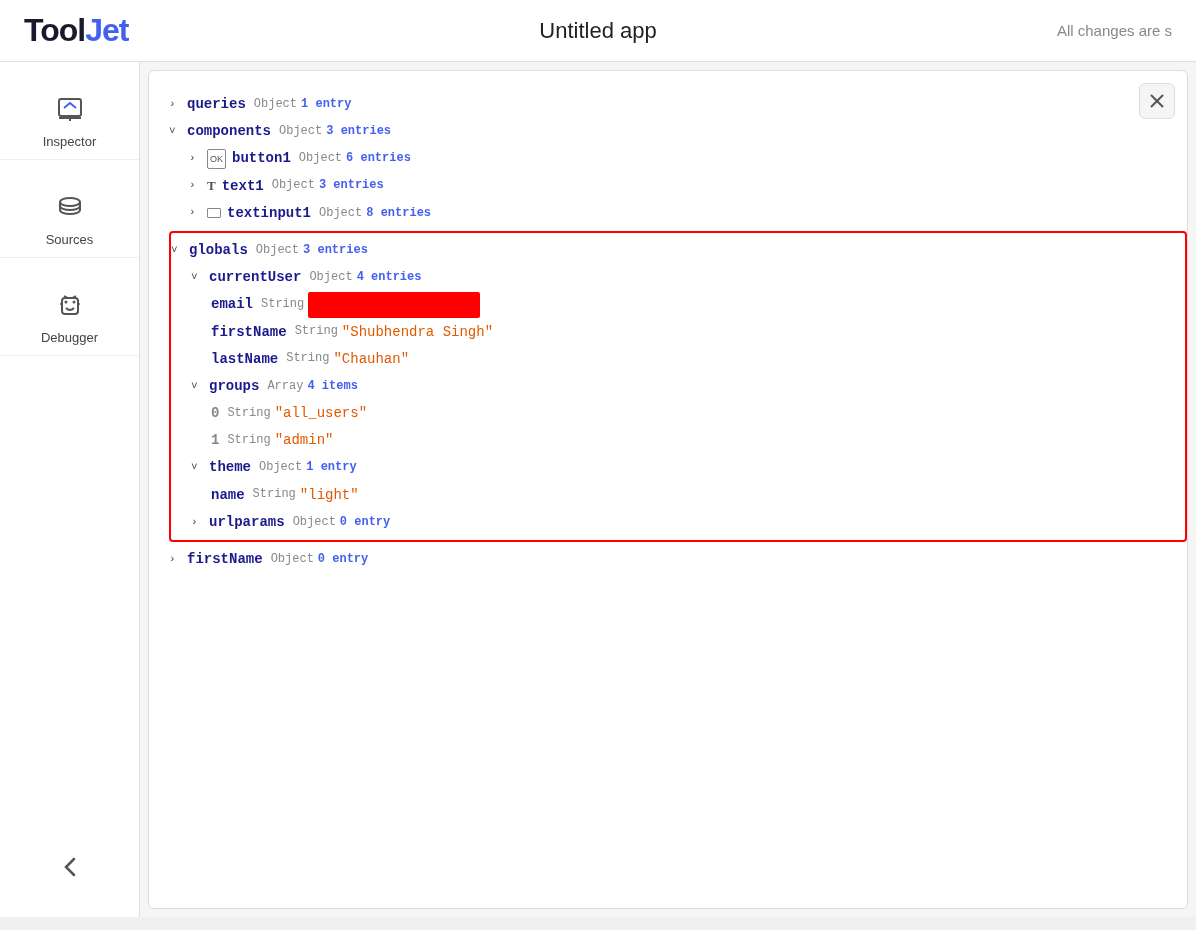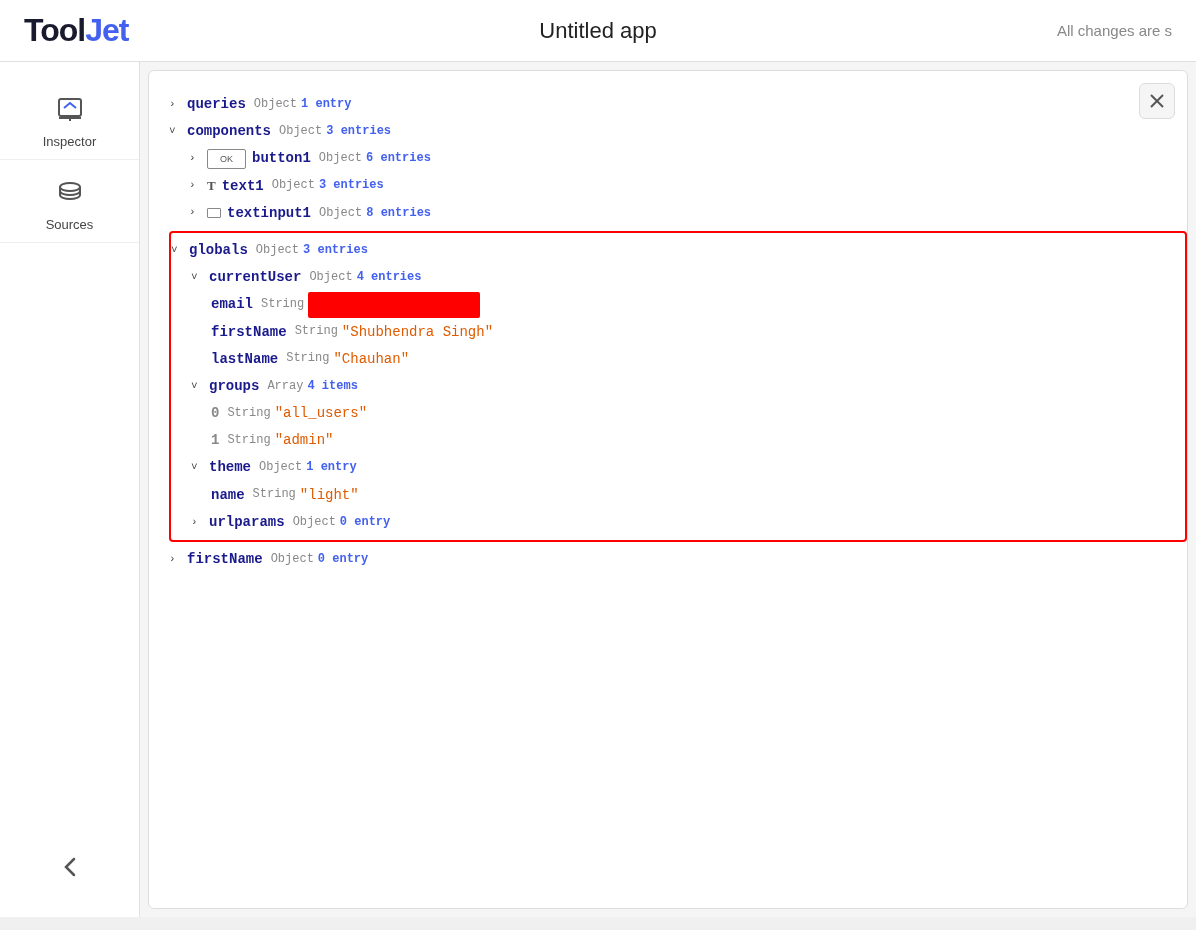--- a/index.html
+++ b/index.html
@@ -44,21 +44,21 @@
 
     
     .sidebar {
       width: 140px;
       background: #fff;
       border-right: 1px solid #e0e0e0;
       display: flex;
       flex-direction: column;
       align-items: center;
       padding: 16px 0;
-      gap: 1px;
+      gap: 16px;
     }
     .sidebar-item {
       display: flex;
       flex-direction: column;
       align-items: center;
       padding: 18px 0 10px;
       width: 100%;
       cursor: pointer;
       border-bottom: 1px solid #eee;
     }
@@ -135,21 +135,21 @@
       padding: 4px 0;
     }
 
     .indent1 { padding-left: 20px; }
     .indent2 { padding-left: 40px; }
 
     .icon-small {
       display: inline-block;
       border: 1px solid #888;
       font-size: 9px;
-      padding: 1px 12px;
+      padding: 1px 2px;
       border-radius: 2px;
       color: #555;
       font-family: sans-serif;
       margin-right: 2px;
       vertical-align: middle;
     }
     .icon-t {
       display: inline-block;
       font-size: 13px;
       font-weight: bold;
@@ -198,20 +198,35 @@
       <span class="icon">
         <svg width="28" height="28" viewBox="0 0 28 28" fill="none" xmlns="http://www.w3.org/2000/svg">
           <ellipse cx="14" cy="8" rx="10" ry="4" stroke="#555" stroke-width="2" fill="none"></ellipse>
           <path d="M4 8 C4 8 4 15 4 16 C4 18.2 8.5 20 14 20 C19.5 20 24 18.2 24 16 L24 8" stroke="#555" stroke-width="2" fill="none"></path>
           <path d="M4 12 C4 14.2 8.5 16 14 16 C19.5 16 24 14.2 24 12" stroke="#555" stroke-width="2" fill="none"></path>
         </svg>
       </span>
       <span class="label">Sources</span>
     </div>
 
+    <div class="sidebar-item">
+      <span class="icon">
+        <svg width="28" height="28" viewBox="0 0 28 28" fill="none" xmlns="http://www.w3.org/2000/svg">
+          <rect x="6" y="6" width="16" height="16" rx="3" stroke="#555" stroke-width="2" fill="none"></rect>
+          <circle cx="10" cy="10" r="1.5" fill="#555"></circle>
+          <circle cx="18" cy="10" r="1.5" fill="#555"></circle>
+          <path d="M10 16 Q14 20 18 16" stroke="#555" stroke-width="2" fill="none"></path>
+          <line x1="8" y1="4" x2="12" y2="6" stroke="#555" stroke-width="1.5"></line>
+          <line x1="20" y1="4" x2="16" y2="6" stroke="#555" stroke-width="1.5"></line>
+          <line x1="4" y1="12" x2="6" y2="12" stroke="#555" stroke-width="1.5"></line>
+          <line x1="22" y1="12" x2="24" y2="12" stroke="#555" stroke-width="1.5"></line>
+        </svg>
+      </span>
+      <span class="label">Debugger</span>
+    </div>
 
 
 
     <div class="sidebar-item" style="border-bottom:none; margin-top:auto;">
       <span class="icon">
         <svg width="28" height="28" viewBox="0 0 28 28" fill="none" xmlns="http://www.w3.org/2000/svg">
           <path d="M18 6 L10 14 L18 22" stroke="#555" stroke-width="2.5" stroke-linecap="round" fill="none"></path>
         </svg>
       </span>
     </div>

